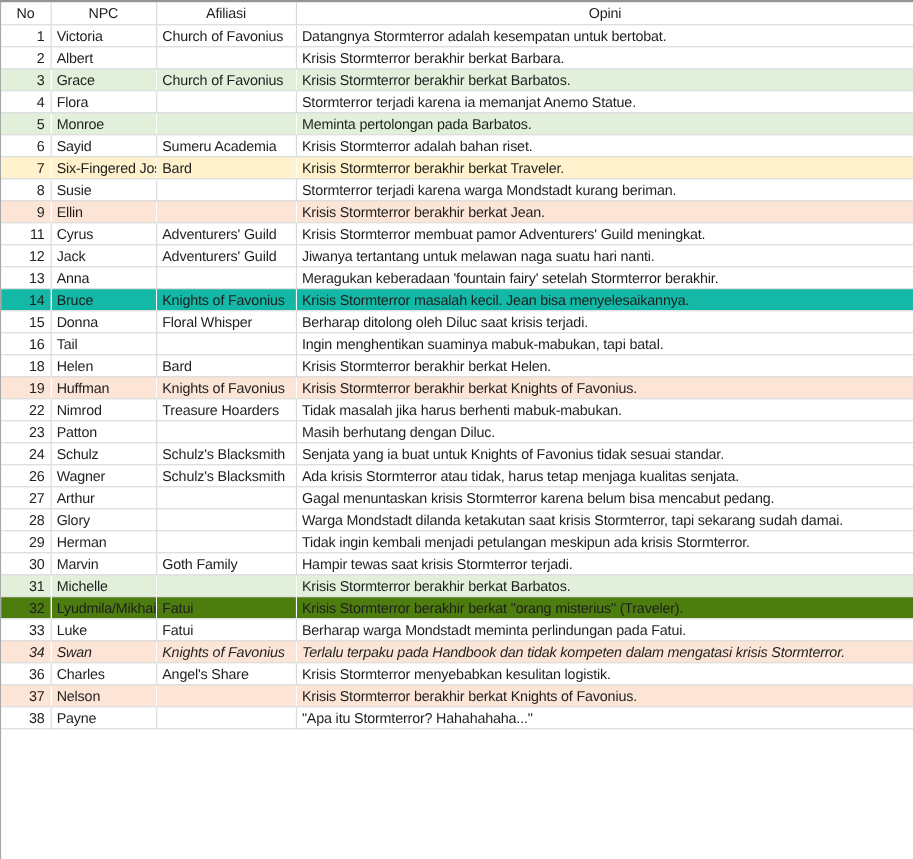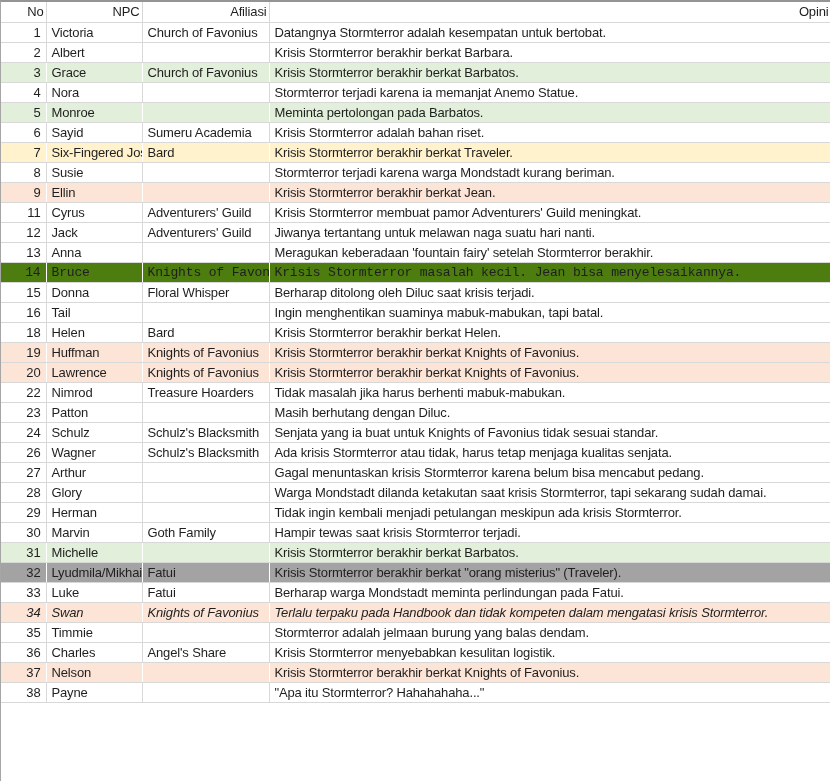--- a/index.html
+++ b/index.html
@@ -37,21 +37,21 @@
     line-height: 19px;
     color: #1f1f1f;
     white-space: nowrap;
     overflow: hidden;
     border-right: 1px solid #d8d8d8;
     border-bottom: 1px solid #d8d8d8;
     font-weight: normal;
     text-align: left;
     vertical-align: middle;
   }
-  thead th { text-align: right; padding: 0 2px; }
+  thead th { text-align: center; padding: 0 2px; }
   td.no { text-align: right; padding-right: 5px; }
   tr.hl td { border-right-color: transparent; }
   tr.hl td:last-child { border-right-color: transparent; }
 </style>
 </head>
 <body>
 
 <div class="sheet">
   <table>
     <colgroup>
@@ -82,21 +82,21 @@
           <td class="opini">Krisis Stormterror berakhir berkat Barbara.</td>
         </tr>
         <tr class="hl" style="background: rgb(226, 239, 218);">
           <td class="no">3</td>
           <td class="npc">Grace</td>
           <td class="afiliasi">Church of Favonius</td>
           <td class="opini">Krisis Stormterror berakhir berkat Barbatos.</td>
         </tr>
         <tr>
           <td class="no">4</td>
-          <td class="npc">Nora</td>
+          <td class="npc">Flora</td>
           <td class="afiliasi"></td>
           <td class="opini">Stormterror terjadi karena ia memanjat Anemo Statue.</td>
         </tr>
         <tr class="hl" style="background: rgb(226, 239, 218);">
           <td class="no">5</td>
           <td class="npc">Monroe</td>
           <td class="afiliasi"></td>
           <td class="opini">Meminta pertolongan pada Barbatos.</td>
         </tr>
         <tr>
@@ -134,21 +134,21 @@
           <td class="npc">Jack</td>
           <td class="afiliasi">Adventurers' Guild</td>
           <td class="opini">Jiwanya tertantang untuk melawan naga suatu hari nanti.</td>
         </tr>
         <tr>
           <td class="no">13</td>
           <td class="npc">Anna</td>
           <td class="afiliasi"></td>
           <td class="opini">Meragukan keberadaan 'fountain fairy' setelah Stormterror berakhir.</td>
         </tr>
-        <tr class="hl" style="background: #4d7c0f; font-family: Liberation Mono, monospace;">
+        <tr class="hl" style="background: #14b8a6;">
           <td class="no">14</td>
           <td class="npc">Bruce</td>
           <td class="afiliasi">Knights of Favonius</td>
           <td class="opini">Krisis Stormterror masalah kecil. Jean bisa menyelesaikannya.</td>
         </tr>
         <tr>
           <td class="no">15</td>
           <td class="npc">Donna</td>
           <td class="afiliasi">Floral Whisper</td>
           <td class="opini">Berharap ditolong oleh Diluc saat krisis terjadi.</td>
@@ -164,26 +164,20 @@
           <td class="npc">Helen</td>
           <td class="afiliasi">Bard</td>
           <td class="opini">Krisis Stormterror berakhir berkat Helen.</td>
         </tr>
         <tr class="hl" style="background: rgb(252, 228, 214);">
           <td class="no">19</td>
           <td class="npc">Huffman</td>
           <td class="afiliasi">Knights of Favonius</td>
           <td class="opini">Krisis Stormterror berakhir berkat Knights of Favonius.</td>
         </tr>
-        <tr class="hl" style="background: rgb(252, 228, 214);">
-          <td class="no">20</td>
-          <td class="npc">Lawrence</td>
-          <td class="afiliasi">Knights of Favonius</td>
-          <td class="opini">Krisis Stormterror berakhir berkat Knights of Favonius.</td>
-        </tr>
         <tr>
           <td class="no">22</td>
           <td class="npc">Nimrod</td>
           <td class="afiliasi">Treasure Hoarders</td>
           <td class="opini">Tidak masalah jika harus berhenti mabuk-mabukan.</td>
         </tr>
         <tr>
           <td class="no">23</td>
           <td class="npc">Patton</td>
           <td class="afiliasi"></td>
@@ -224,45 +218,39 @@
           <td class="npc">Marvin</td>
           <td class="afiliasi">Goth Family</td>
           <td class="opini">Hampir tewas saat krisis Stormterror terjadi.</td>
         </tr>
         <tr class="hl" style="background: rgb(226, 239, 218);">
           <td class="no">31</td>
           <td class="npc">Michelle</td>
           <td class="afiliasi"></td>
           <td class="opini">Krisis Stormterror berakhir berkat Barbatos.</td>
         </tr>
-        <tr class="hl" style="background: #a3a3a3;">
+        <tr class="hl" style="background: #4d7c0f;">
           <td class="no">32</td>
           <td class="npc">Lyudmila/Mikhail</td>
           <td class="afiliasi">Fatui</td>
           <td class="opini">Krisis Stormterror berakhir berkat "orang misterius" (Traveler).</td>
         </tr>
         <tr>
           <td class="no">33</td>
           <td class="npc">Luke</td>
           <td class="afiliasi">Fatui</td>
           <td class="opini">Berharap warga Mondstadt meminta perlindungan pada Fatui.</td>
         </tr>
         <tr class="hl" style="background: rgb(252, 228, 214); font-style: italic;">
           <td class="no">34</td>
           <td class="npc">Swan</td>
           <td class="afiliasi">Knights of Favonius</td>
           <td class="opini">Terlalu terpaku pada Handbook dan tidak kompeten dalam mengatasi krisis Stormterror.</td>
         </tr>
         <tr>
-          <td class="no">35</td>
-          <td class="npc">Timmie</td>
-          <td class="afiliasi"></td>
-          <td class="opini">Stormterror adalah jelmaan burung yang balas dendam.</td>
-        </tr>
-        <tr>
           <td class="no">36</td>
           <td class="npc">Charles</td>
           <td class="afiliasi">Angel's Share</td>
           <td class="opini">Krisis Stormterror menyebabkan kesulitan logistik.</td>
         </tr>
         <tr class="hl" style="background: rgb(252, 228, 214);">
           <td class="no">37</td>
           <td class="npc">Nelson</td>
           <td class="afiliasi"></td>
           <td class="opini">Krisis Stormterror berakhir berkat Knights of Favonius.</td>

